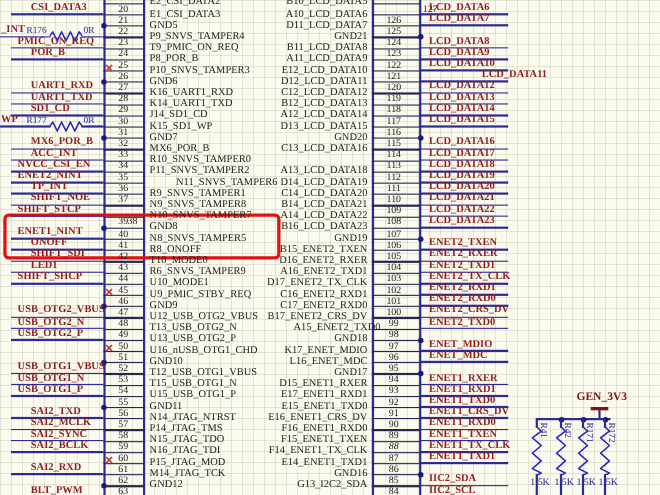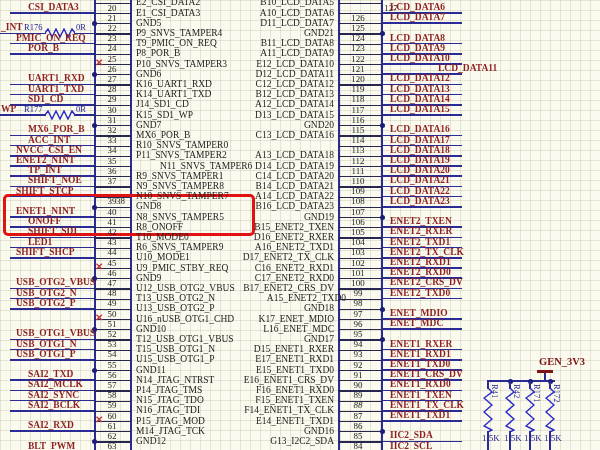--- a/index.html
+++ b/index.html
@@ -465,21 +465,21 @@
     <div class="abs dot" style="left: 91.5px; top: 439.4px;"></div>
     <div class="abs wire" style="left: 382px; top: 440.6px; width: 80px;"></div>
     <div class="abs lbl" style="left: 390px; top: 430.4px;">IIC2_SDA</div>
     <div class="abs num" style="left: 95px; top: 441.1px; width: 34px;">63</div>
     <div class="abs num" style="left: 339px; top: 441.1px; width: 38px;">84</div>
     <div class="abs lbl" style="left: 28px; top: 440.6px;">BLT_PWM</div>
     <div class="abs lbl" style="left: 390px; top: 440.6px;">IIC2_SCL</div>
     <div class="abs wire" style="left: 487px; top: 380.4px; width: 68px;"></div>
     <div class="abs vline" style="left: 544px; top: 372px; height: 9px;"></div>
     <div class="abs " style="left: 537px; top: 370px; width: 16px; height: 2.6px; background: rgb(126, 20, 20);"></div>
-    <div class="abs pwr" style="left: 524px; top: 356px; margin-left: 15px;">GEN_3V3</div>
+    <div class="abs pwr" style="left: 524px; top: 356px;">GEN_3V3</div>
     <div class="abs dot" style="left: 507.5px; top: 379px;"></div>
     <div class="abs dot" style="left: 527.5px; top: 379px;"></div>
     <div class="abs dot" style="left: 547.5px; top: 379px;"></div>
     <div class="abs vline" style="left: 487.2px; top: 381px; height: 8px;"></div>
     <svg width="10" height="44" style="position: absolute; left: 483px; top: 388px;">
       <polyline points="5,0 9,4 1,10 9,17 1,24 9,31 1,38 9,42 5,44" fill="none" stroke="#2828c8" stroke-width="1.4"></polyline>
     </svg>
     <div class="abs vline" style="left: 487.2px; top: 431px; height: 19px;"></div>
     <div class="abs rdes" style="left: 489.5px; top: 384px; height: 30px;">R41</div>
     <div class="abs rval" style="left: 482px; top: 433px;">1.5K</div>

